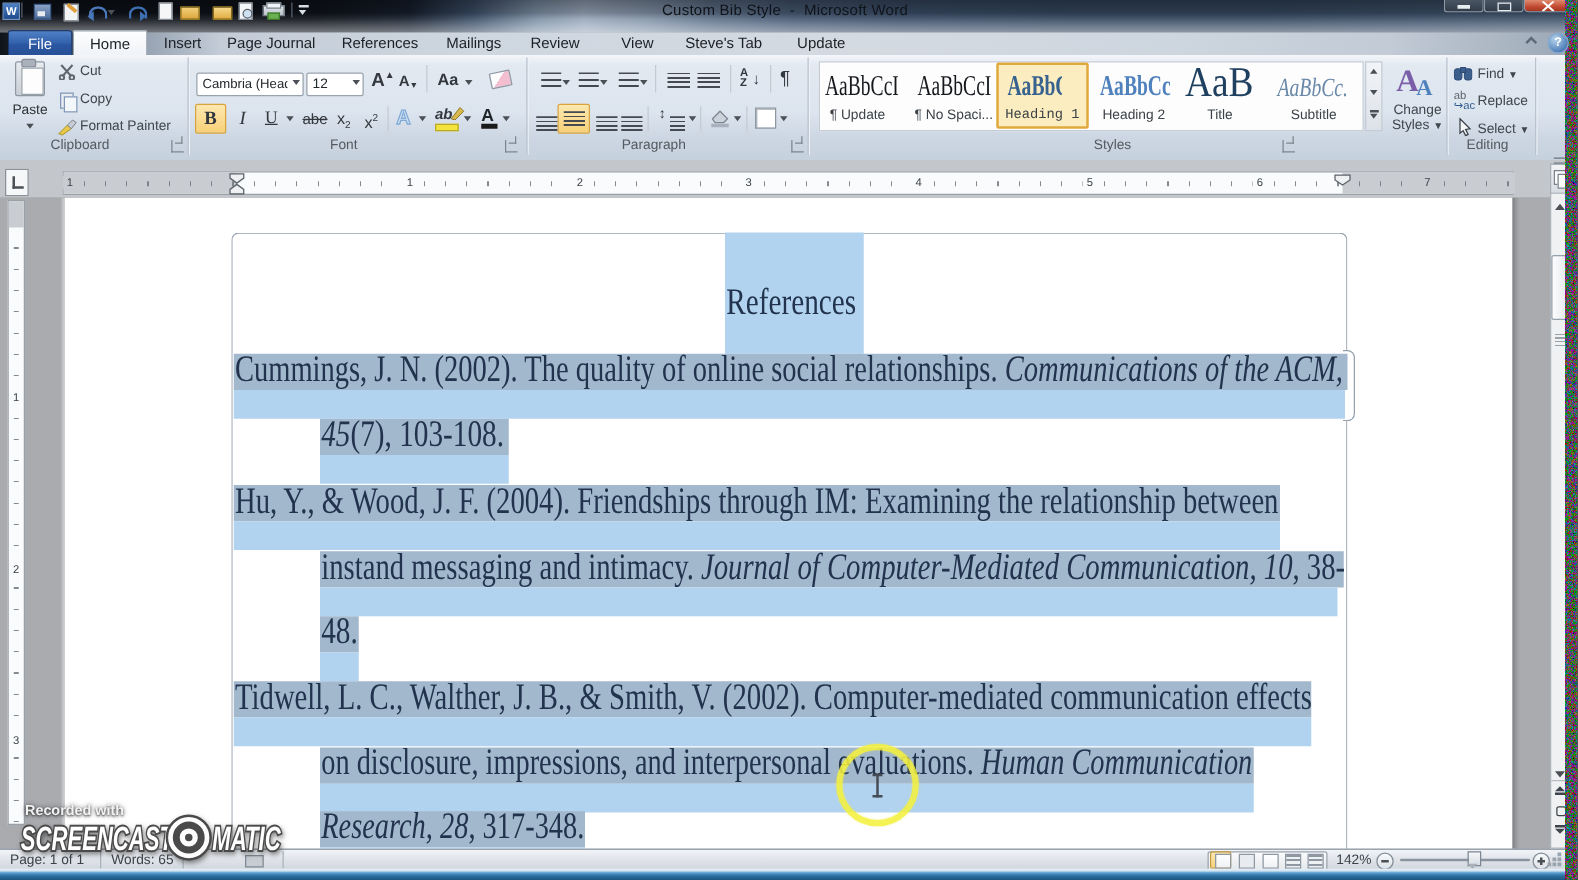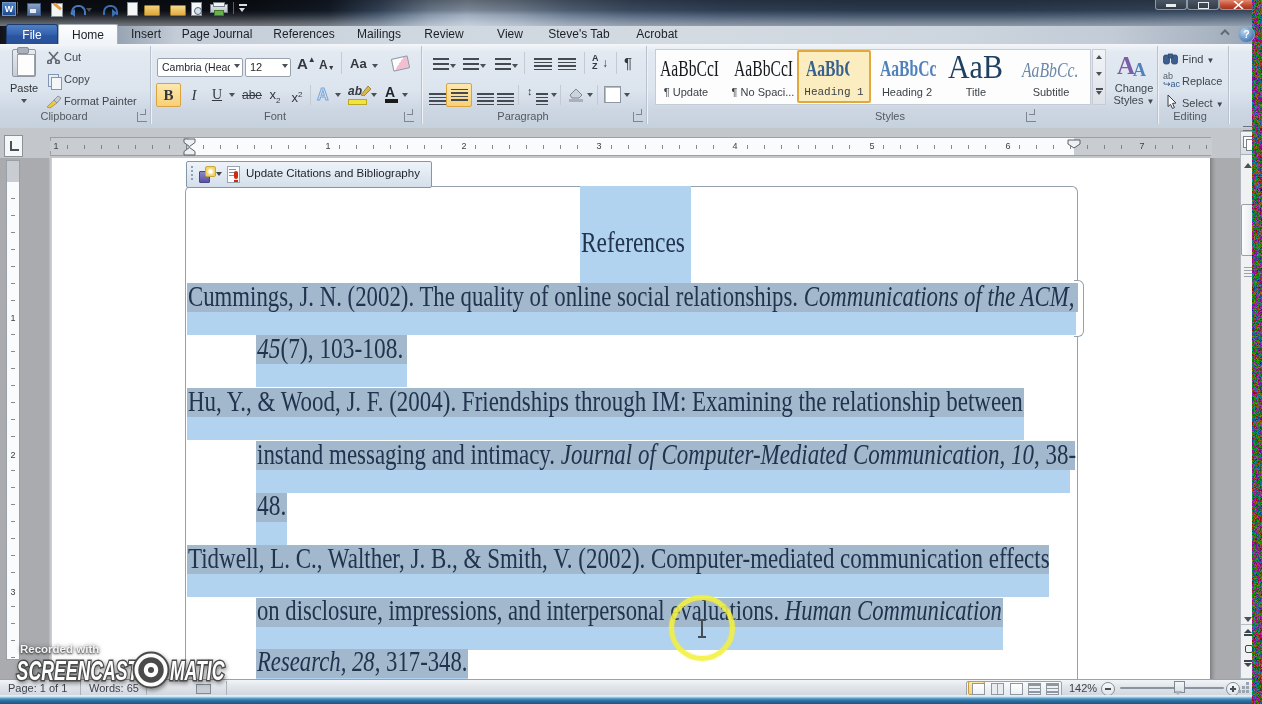--- a/index.html
+++ b/index.html
@@ -56,20 +56,21 @@
   .bd{height:29px;background:#a2b8cd;}
   .bl{height:23px;background:#b2d3ef;}
   .tl{font-size:30px;line-height:0;color:#22334d;white-space:nowrap;transform:scaleX(0.75);transform-origin:0 0;}
 </style>
 </head>
 <body>
 <div id="app">
   <div class="abs" id="titlebar">
       <div class="abs vshade"></div>
     </div>
+  <div class="abs" id="titletext">Custom Bib Style&nbsp; - &nbsp;Microsoft Word</div>
   <div class="abs winbtn" id="btnmin">
       <div class="abs" style="left:10px;top:4px;width:10px;height:3px;background:#e8edf2;"></div>
     </div>
   <div class="abs winbtn" id="btnmax">
       <div class="abs" style="left:10px;top:2px;width:9px;height:5px;border:1.5px solid #e8edf2;"></div>
     </div>
   <div class="abs winbtn" id="btncls">
       <svg class="abs" style="left:13px;top:1px;" width="11" height="8" viewBox="0 0 11 8">
         <g stroke="#fff" stroke-width="1.6">
           <path d="M1 0 L10 8"></path>
@@ -108,21 +109,21 @@
   <div class="abs" id="tabrow"></div>
   <div class="abs tab" id="tab-file">File</div>
   <div class="abs tab" id="tab-home">Home</div>
   <div class="abs tab" style="left:124px;width:44px;">Insert</div>
   <div class="abs tab" style="left:176px;width:82px;">Page Journal</div>
   <div class="abs tab" style="left:266px;width:76px;">References</div>
   <div class="abs tab" style="left:350px;width:58px;">Mailings</div>
   <div class="abs tab" style="left:418px;width:52px;">Review</div>
   <div class="abs tab" style="left:490px;width:40px;">View</div>
   <div class="abs tab" style="left:542px;width:74px;">Steve's Tab</div>
-  <div class="abs tab" style="left:629px;width:56px;">Acrobat</div>
+  <div class="abs tab" style="left:629px;width:56px;">Update</div>
   <div class="abs" id="ribbon">
 
     <div class="abs" style="left:12px;top:5px;width:22px;height:26px;background:linear-gradient(180deg,#e8ebef,#c9ced6);border:1px solid #8e97a2;border-radius:2px;"></div>
     <div class="abs" style="left:17px;top:3px;width:10px;height:5px;background:#aab1ba;border:1px solid #868e99;border-radius:2px;"></div>
     <div class="abs" style="left:17px;top:10px;width:16px;height:20px;background:#fdfdfe;border:1px solid #9aa2ac;"></div>
     <div class="abs" style="left:0px;top:38px;width:48px;text-align:center;font-size:11px;color:#2e3338;">Paste</div>
     <div class="abs caret" style="left:21px;top:55px;"></div>
     <svg class="abs" style="left:47px;top:7px;" width="14" height="13" viewBox="0 0 14 13">
         <g stroke="#5f666e" stroke-width="1.6" fill="none">
           <path d="M2 1 L10 10"></path>
@@ -333,31 +334,20 @@
       <div class="abs tl" style="left:188px;top:137.5px;transform:scaleX(0.76);">Cummings, J. N. (2002). The quality of online social relationships. <i>Communications of the ACM,</i></div>
       <div class="abs tl" style="left:257px;top:190px;transform:scaleX(0.78);"><i>45</i>(7), 103-108.</div>
       <div class="abs tl" style="left:188px;top:243px;transform:scaleX(0.765);">Hu, Y., &amp; Wood, J. F. (2004). Friendships through IM: Examining the relationship between</div>
       <div class="abs tl" style="left:257px;top:295.5px;transform:scaleX(0.765);">instand messaging and intimacy. <i>Journal of Computer-Mediated Communication, 10</i>, 38-</div>
       <div class="abs tl" style="left:257px;top:347px;transform:scaleX(0.78);">48.</div>
       <div class="abs tl" style="left:188px;top:399.5px;transform:scaleX(0.766);">Tidwell, L. C., Walther, J. B., &amp; Smith, V. (2002). Computer-mediated communication effects</div>
       <div class="abs tl" style="left:257px;top:452px;transform:scaleX(0.755);">on disclosure, impressions, and interpersonal evaluations. <i>Human Communication</i></div>
       <div class="abs tl" style="left:257px;top:503px;transform:scaleX(0.757);"><i>Research, 28</i>, 317-348.</div>
     </div>
 
-    <div class="abs" id="updtool" style="left:186px;top:3px;width:244px;height:25px;background:linear-gradient(180deg,#eef3f9,#d4dfeb);border:1px solid #8696a8;border-radius:2px;">
-      <div class="abs" style="left:4px;top:4px;width:2px;height:16px;background:repeating-linear-gradient(180deg,#8fa0b4 0 2px,transparent 2px 4px);"></div>
-      <div class="abs" style="left:12px;top:9px;width:9px;height:10px;background:linear-gradient(180deg,#8f86c8,#5a52a0);border:1px solid #4a4488;border-radius:1px;"></div>
-      <div class="abs" style="left:18px;top:4px;width:9px;height:9px;background:radial-gradient(circle,#fff 20%,#f4d564 60%);border:1px solid #c8a83c;border-radius:2px;"></div>
-      <div class="abs" style="left:29px;top:10px;width:0;height:0;border-left:3.5px solid transparent;border-right:3.5px solid transparent;border-top:4px solid #444;"></div>
-      <div class="abs" style="left:40px;top:4px;width:11px;height:15px;background:#fdfdfd;border:1px solid #9aa4ae;"></div>
-      <div class="abs" style="left:42px;top:7px;width:7px;height:1px;background:#8090a0;box-shadow:0 3px 0 #8090a0,0 6px 0 #8090a0;"></div>
-      <div class="abs" style="left:47px;top:9px;width:4px;height:8px;background:#d02b10;border-radius:2px;"></div>
-      <div class="abofs" style="position:absolute;left:47px;top:18px;width:4px;height:2px;background:#d02b10;"></div>
-      <div class="abs" style="left:59px;top:5px;font-size:11.5px;color:#1c2126;">Update Citations and Bibliography</div>
-    </div>
 
     <div class="abs" style="left:669px;top:437px;width:56px;height:56px;border:5px solid rgba(244,240,62,0.88);border-radius:50%;box-shadow:0 0 2px rgba(244,240,62,0.5), inset 0 0 2px rgba(244,240,62,0.5);"></div>
     <div class="abs" style="left:698px;top:461px;width:8px;height:2px;background:#454c56;"></div>
     <div class="abs" style="left:701px;top:461px;width:1.6px;height:19px;background:#454c56;"></div>
     <div class="abs" style="left:698px;top:478px;width:8px;height:2px;background:#454c56;"></div>
   </div>
 
   <div class="abs" style="left:1240px;top:130px;width:16px;height:549px;background:#eff1f3;border:1px solid #b0b6bd;box-sizing:border-box;"></div>
   <div class="abs" style="left:1243px;top:126px;width:9px;height:3px;border-top:1px solid #6a727c;border-bottom:1px solid #6a727c;"></div>
   <div class="abs" style="left:1240px;top:131px;width:16px;height:24px;background:linear-gradient(180deg,#f2f4f6,#d8dde3);border:1px solid #aab0b8;box-sizing:border-box;"></div>

